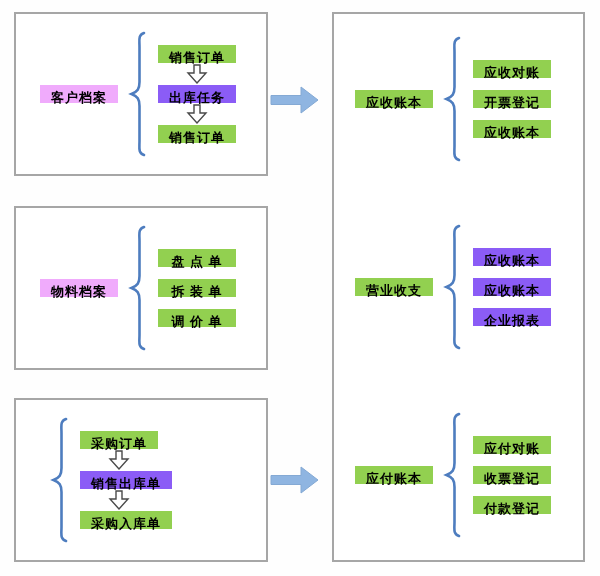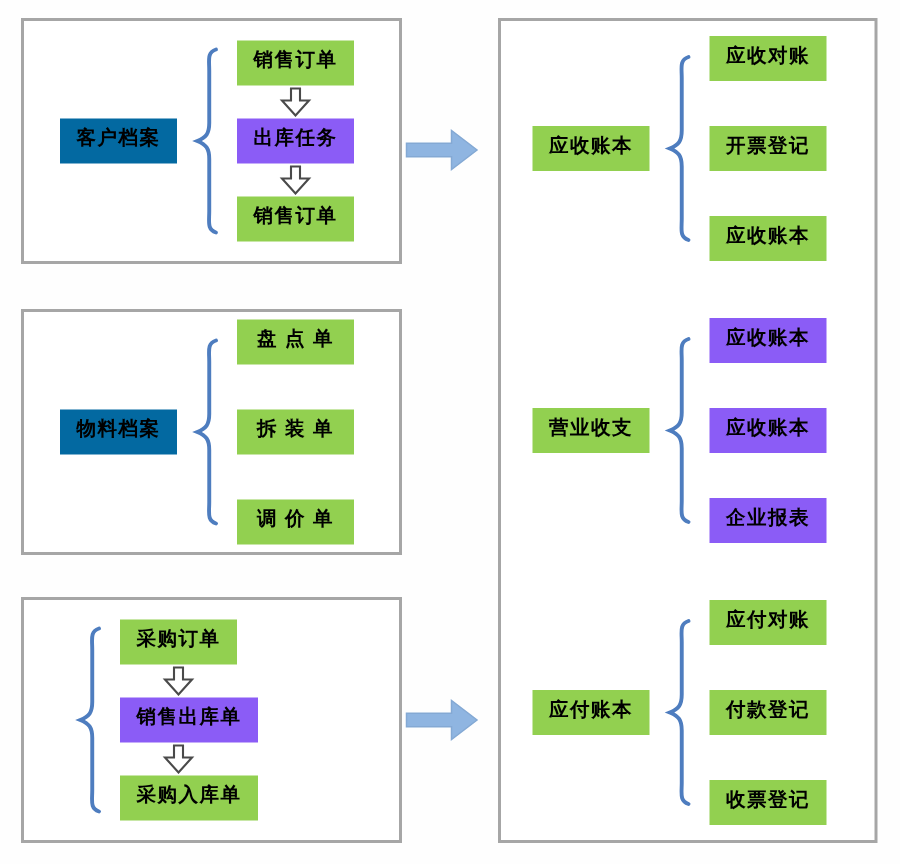--- a/index.html
+++ b/index.html
@@ -15,30 +15,30 @@
   .p-customer{top:12px;}
   .p-material{top:206px;}
   .p-supplier{top:398px;}
   .p-right{
     left:332px;top:12px;width:253px;height:550px;
     flex-direction:column;justify-content:space-between;
     align-items:stretch;padding:21px 0;
   }
   .group{display:flex;align-items:center;height:128px;padding-left:21px;box-sizing:border-box;}
   .tag{
-    height:30px;line-height:26px;padding:0 11px;text-align:center;
+    height:18px;line-height:26px;padding:0 11px;text-align:center;
     font-size:13px;font-weight:bold;color:#000;letter-spacing:1px;
     white-space:nowrap;box-sizing:border-box;min-width:78px;
   }
   .green{background:#92D050;}
   .orange{background:#8b5cf6;}
-  .lightblue{background:#0369a1;}
+  .lightblue{background:#f0abfc;}
   .brace{flex:0 0 auto;margin-left:6px;}
   .items{display:flex;flex-direction:column;align-items:flex-start;margin-left:10px;}
-  .items-spaced{gap:30px;}
+  .items-spaced{gap:12px;}
   .down-arrow{align-self:flex-start;margin:1px 0 1px 28px;}
   .big-arrow{position:absolute;left:270px;}
   .arrow-top{top:85px;}
   .arrow-bottom{top:465px;}
 </style>
 </head>
 <body>
 
 <div class="canvas">
 
@@ -122,19 +122,19 @@
       </div>
     </div>
 
     <div class="group">
       <div class="tag green">应付账本</div>
       <svg class="brace" width="24" height="128" viewBox="0 0 24 128">
         <path d="M20 3 C14 5 15.5 10 15.5 17 L15.5 52 C15.5 59 13.5 61.5 7.5 64 C13.5 66.5 15.5 69 15.5 76 L15.5 111 C15.5 118 14 123 20 125" fill="none" stroke="#4E7DBF" stroke-width="2.6" stroke-linecap="round"></path>
       </svg>
       <div class="items items-spaced">
         <div class="tag green">应付对账</div>
+        <div class="tag green">收票登记</div>
         <div class="tag green">付款登记</div>
-        <div class="tag green">收票登记</div>
       </div>
     </div>
 
   </div>
 </div>
 
 </body></html>

